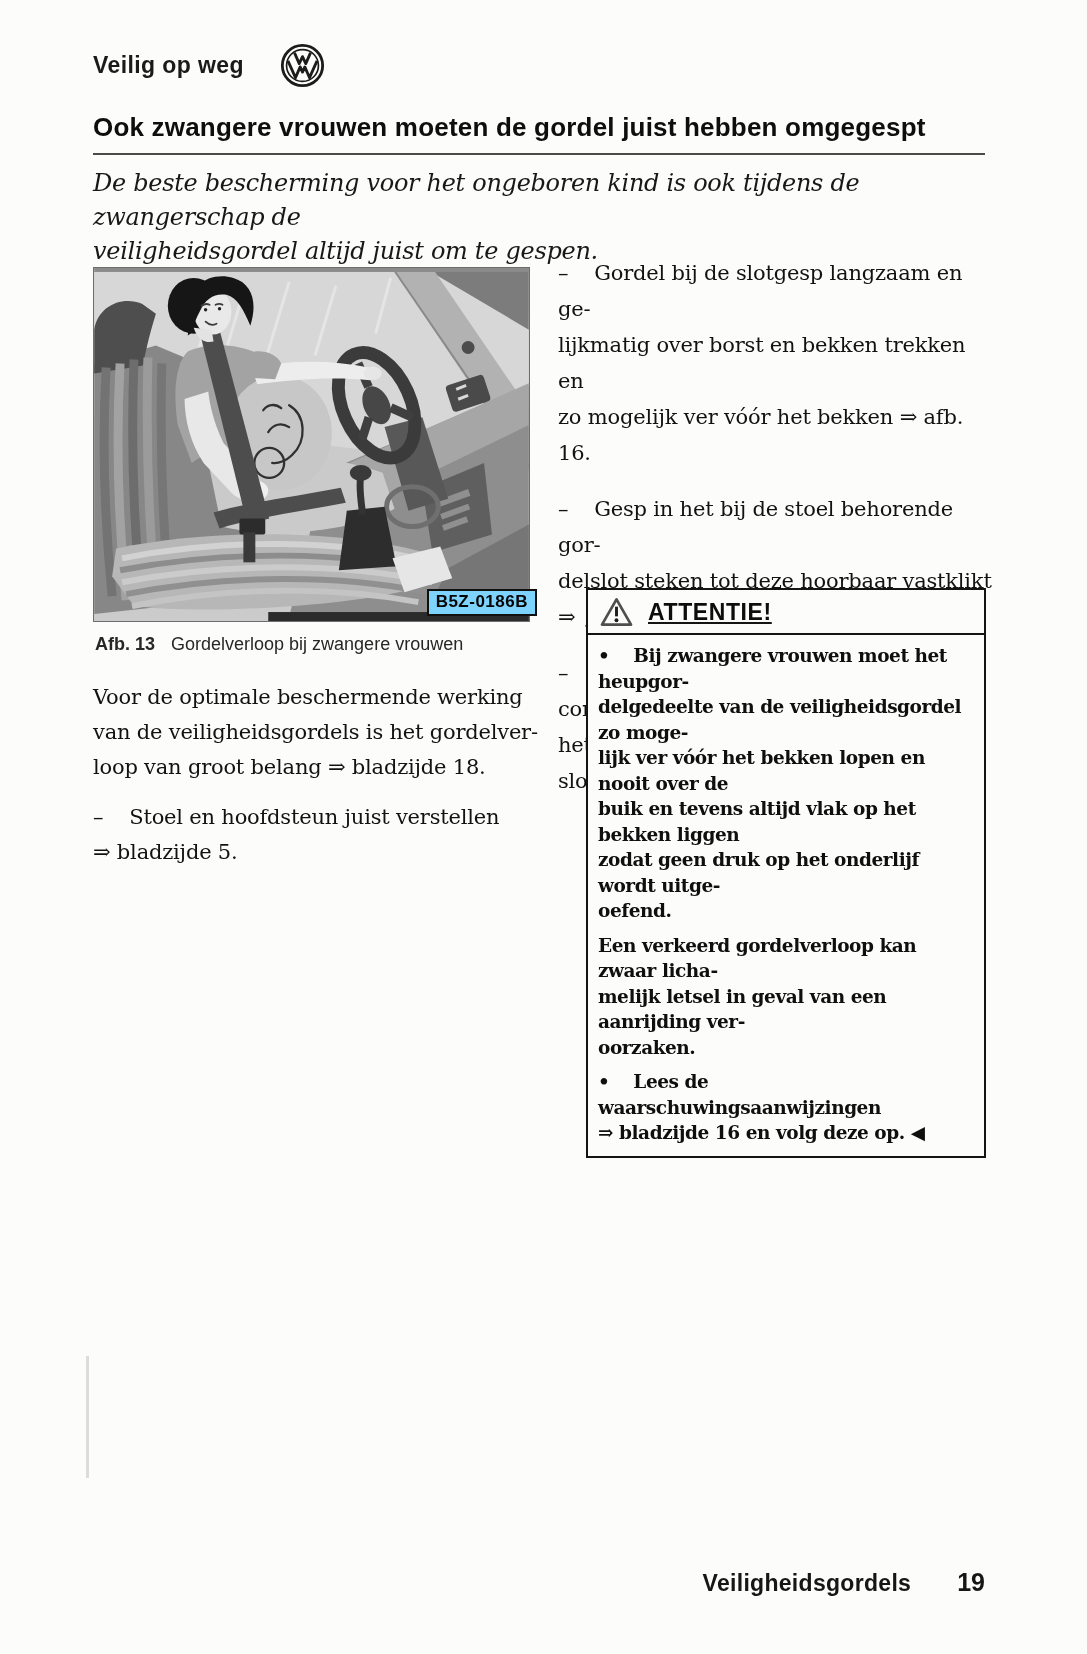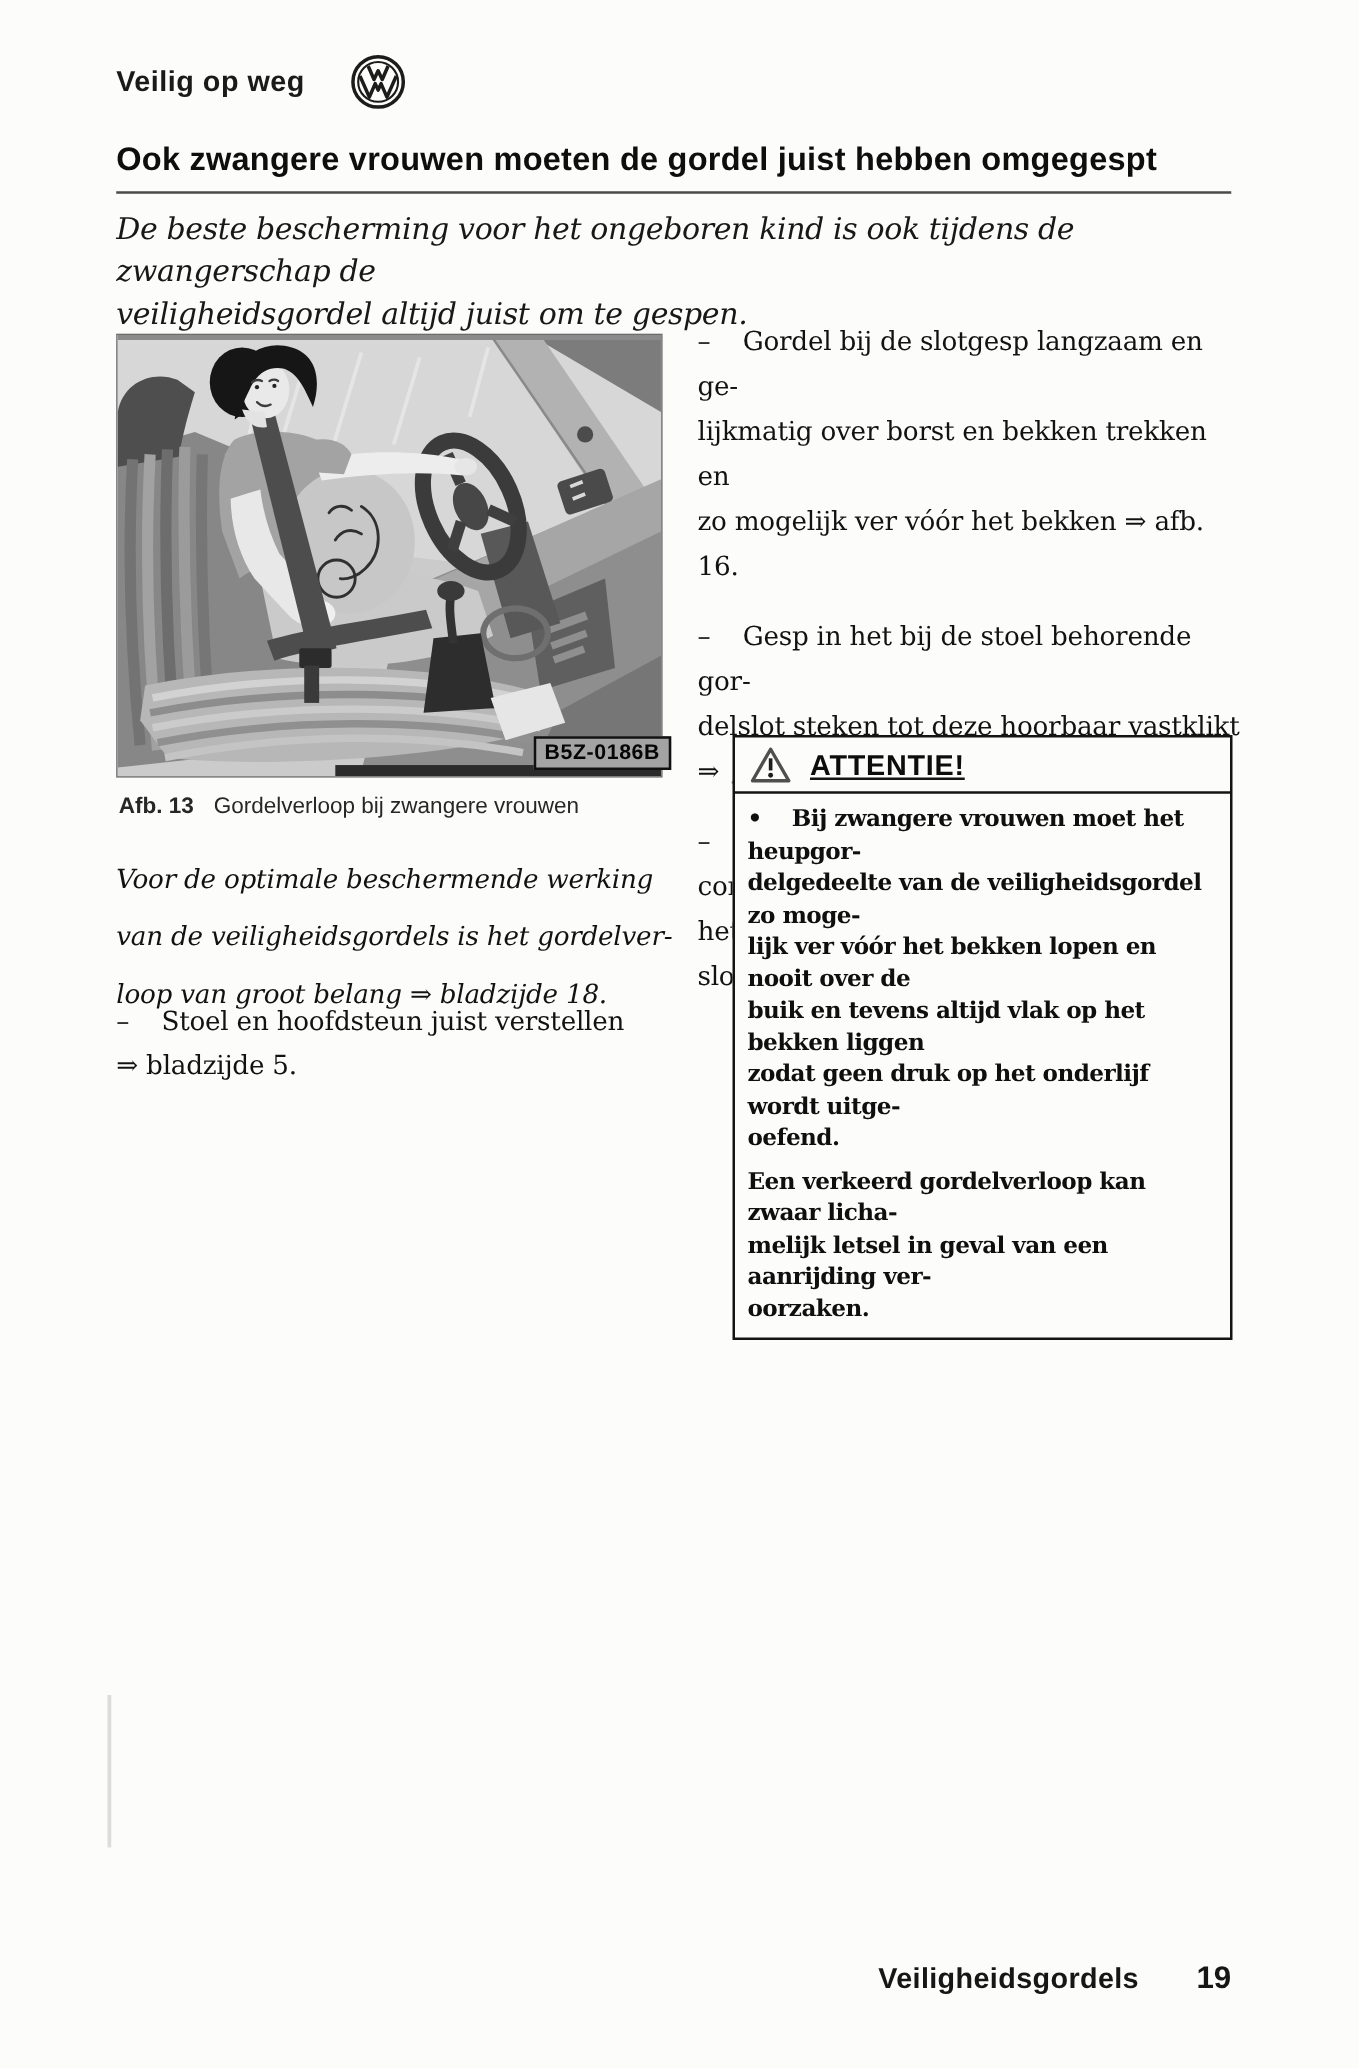--- a/index.html
+++ b/index.html
@@ -13,28 +13,28 @@
 
   
   .title{position:absolute;top:112px;left:93px;width:892px;font-weight:700;font-size:26px;letter-spacing:.2px;color:#0e0e0e;padding-bottom:10px;border-bottom:2px solid #4a4a4a;}
 
   
   .intro{position:absolute;top:166px;left:93px;width:905px;font-family:"DejaVu Serif",serif;font-style:italic;font-size:24px;line-height:34px;letter-spacing:-.3px;white-space:pre-wrap;color:#181818;}
 
   
   .figure{position:absolute;top:267px;left:93px;width:437px;height:355px;border:1px solid #6e6e6e;box-sizing:border-box;background:#c9c9c9;}
   .figure svg{display:block;width:100%;height:100%;}
-  .figure-code{position:absolute;right:-8px;bottom:5px;background:#a3a3a3;border:2px solid #101010;padding:1px 7px 2px 7px;font-weight:700;font-size:17px;letter-spacing:.5px;color:#050505;margin-top:16px;}
+  .figure-code{position:absolute;right:-8px;bottom:5px;background:#7dd3fc;border:2px solid #101010;padding:1px 7px 2px 7px;font-weight:700;font-size:17px;letter-spacing:.5px;color:#050505;margin-top:16px;}
   .caption{position:absolute;top:634px;left:95px;width:470px;font-size:18px;color:#272727;}
   .caption .cap-label{font-weight:700;margin-right:16px;margin-top:15px;}
 
   
   .body-serif{font-family:"DejaVu Serif",serif;font-size:21px;line-height:36px;letter-spacing:-.2px;white-space:pre-wrap;color:#121212;}
 
-  .left-para{position:absolute;top:680px;left:93px;width:452px;line-height:46px;font-style:italic;}
+  .left-para{position:absolute;top:680px;left:93px;width:452px;line-height:35px;}
   .left-item{position:absolute;top:800px;left:93px;width:452px;line-height:35px;}
 
   .right-col{position:absolute;top:255px;left:558px;width:436px;}
   .r-item{margin:0 0 20px 0;}
   .belt-line{display:flex;align-items:center;height:36px;gap:6px;}
   .tri-small{width:25px;height:23px;margin:0 1px 2px 4px;}
 
   
   .warning{position:absolute;top:588px;left:586px;width:400px;border:2px solid #141414;box-sizing:border-box;background:#fcfcfa;}
   .warning-head{display:flex;align-items:center;gap:15px;padding:7px 12px 6px 12px;border-bottom:2px solid #141414;text-decoration:underline;}
@@ -226,20 +226,22 @@
     <div class="warning-body">
       <p class="w-para">•    Bij zwangere vrouwen moet het heupgor-
 delgedeelte van de veiligheidsgordel zo moge-
 lijk ver vóór het bekken lopen en nooit over de
 buik en tevens altijd vlak op het bekken liggen
 zodat geen druk op het onderlijf wordt uitge-
 oefend.</p>
       <p class="w-para">Een verkeerd gordelverloop kan zwaar licha-
 melijk letsel in geval van een aanrijding ver-
 oorzaken.</p>
+      <p class="w-para">•    Lees de waarschuwingsaanwijzingen
+⇒ bladzijde 16 en volg deze op. ◀</p>
     </div>
   </div>
 
   <div class="footer">
     <span class="footer-chapter">Veiligheidsgordels</span>
     <span class="footer-page">19</span>
   </div>
 
   <div class="artifact"></div>
 </div>

